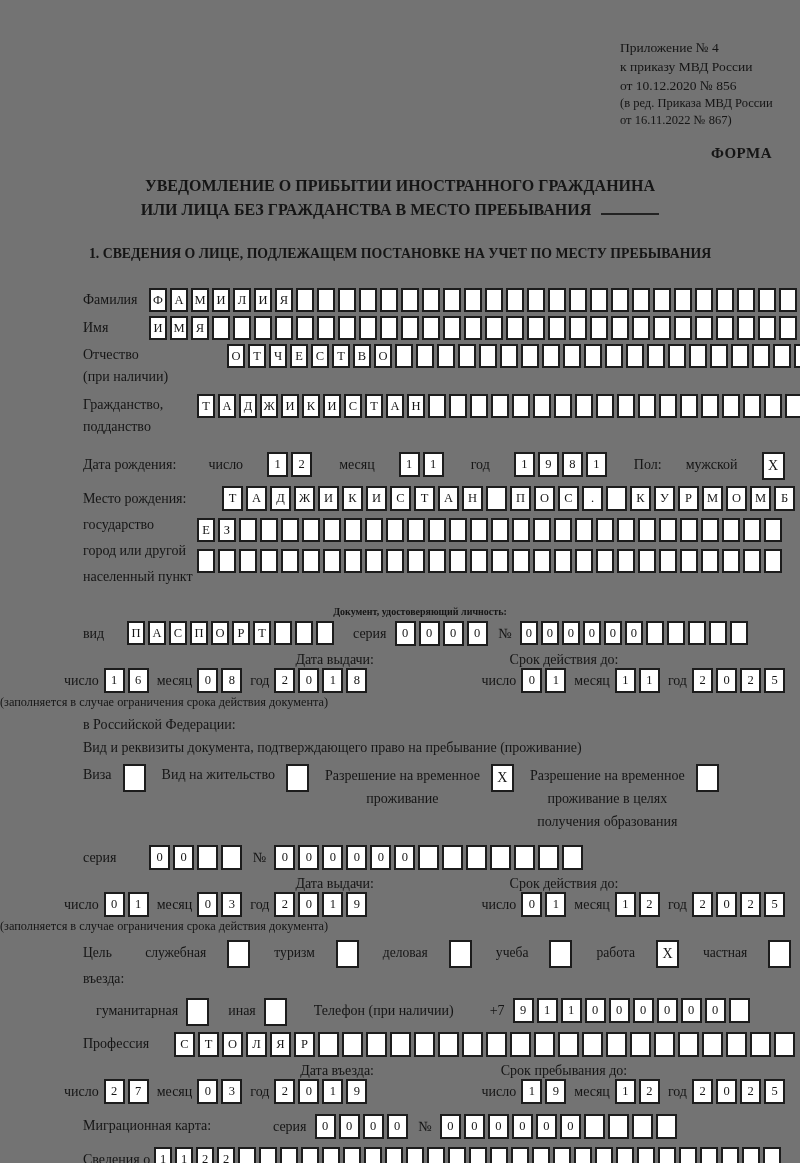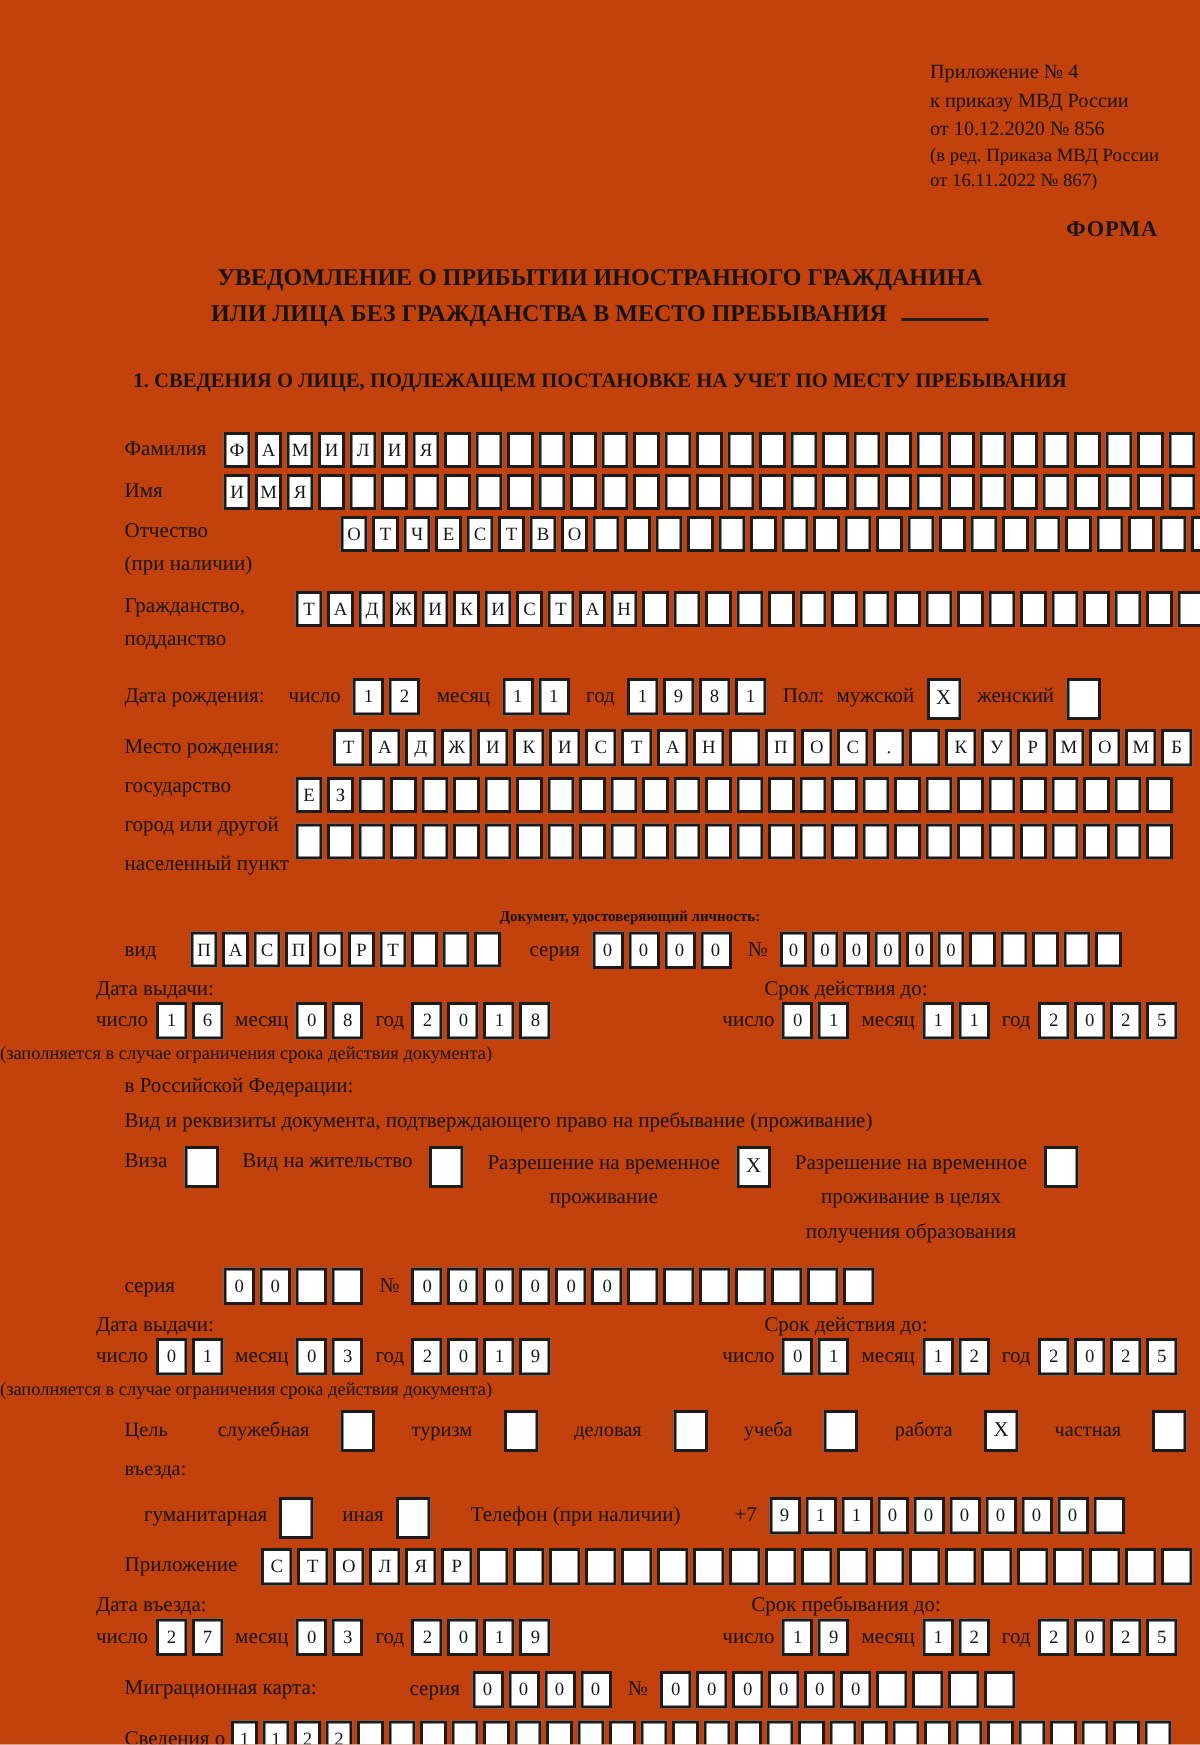--- a/index.html
+++ b/index.html
@@ -1,16 +1,16 @@
 <!DOCTYPE html>
 <html><head>
 <meta charset="utf-8">
 <style>
   html,body{margin:0;padding:0;background:#e8e8e8}
-  .page{width:800px;height:1163px;background:#c2410c;margin:0 auto;overflow:hidden;
+  .page{width:800px;height:1163px;background:#737373;margin:0 auto;overflow:hidden;
         font-family:"Liberation Serif",serif;color:#151515;box-sizing:border-box}
   .appendix{margin:38px 0 0 620px;font-size:13.5px;line-height:19px}
   .appendix .amend{font-size:12.5px;line-height:17px}
   .appendix .amend:first-of-type{margin-top:5px}
   .forma{font-weight:bold;text-align:right;padding-right:28px;font-size:15px;margin-top:16px;letter-spacing:.5px}
   .title{text-align:center;font-weight:bold;font-size:16px;line-height:24px;margin-top:12px}
   .uline{display:inline-block;width:58px;height:14px;border-bottom:2px solid #222;margin-left:10px}
   .sect{text-align:center;font-weight:bold;font-size:13.8px;margin-top:24px}
 
   .row{display:flex;align-items:flex-start}
@@ -22,27 +22,27 @@
   .cells{display:flex;flex:none}
   .cell{flex:none;width:14px;height:20px;border:2px solid #1c1c1c;margin-right:3px;
         display:flex;align-items:center;justify-content:center;font-size:12.5px;line-height:1;background:#fff}
   .wd .cell{width:17px;height:21px}
   .cb .cell{width:19px;height:24px;font-size:14px}
   .gap8{margin-left:8px}.gap16{margin-left:16px}.gap28{margin-left:28px}
 
   .mt4{margin-top:4px}.mt6{margin-top:6px}.mt8{margin-top:8px}.mt10{margin-top:10px}
   .mt12{margin-top:12px}.mt14{margin-top:14px}.mt26{margin-top:26px}
 
-  .bd{gap:8px}
+  .bd{gap:24px}
   .bp-lbl div{line-height:26px}
   .bp-rows .cells{margin-bottom:7px}
   .ml25{margin-left:25px}
   .dochdr{text-align:center;font-weight:bold;font-size:10px;margin-top:16px;padding-left:40px}
   .dhdr{display:flex;font-size:14px;margin-left:64px;margin-top:6px}
-  .dh1{width:310px;text-align:left}
+  .dh1{width:310px;text-align:right}
   .dh2{width:380px;text-align:center}
   .drow{display:flex;margin-left:64px;width:724px}
   .dg{display:flex;align-items:center;gap:5px;font-size:14px}
   .dg2{margin-left:auto}
   .note{font-size:12.3px;margin-right:52px;margin-top:2px}
   .intro{font-size:14px;margin-top:7px}
   .opts{margin-top:8px;gap:13px;font-size:14px}
   .opt{display:flex;gap:11px;align-items:flex-start;line-height:22px}
   .optlines{text-align:center;line-height:23px}
   .purpose{gap:21px;font-size:13.6px;margin-top:6px;line-height:26px}
@@ -593,21 +593,21 @@
         <span class="cell">0</span>
         <span class="cell">0</span>
         <span class="cell">0</span>
         <span class="cell">0</span>
         <span class="cell">0</span>
         <span class="cell"></span>
       </div>
   </div>
 
   <div class="row ml64 mt6">
-    <span class="lbl w90">Приложение</span>
+    <span class="lbl w90">Профессия</span>
     <div class="cells wd">
         <span class="cell">С</span>
         <span class="cell">Т</span>
         <span class="cell">О</span>
         <span class="cell">Л</span>
         <span class="cell">Я</span>
         <span class="cell">Р</span>
         <span class="cell"></span>
         <span class="cell"></span>
         <span class="cell"></span>

